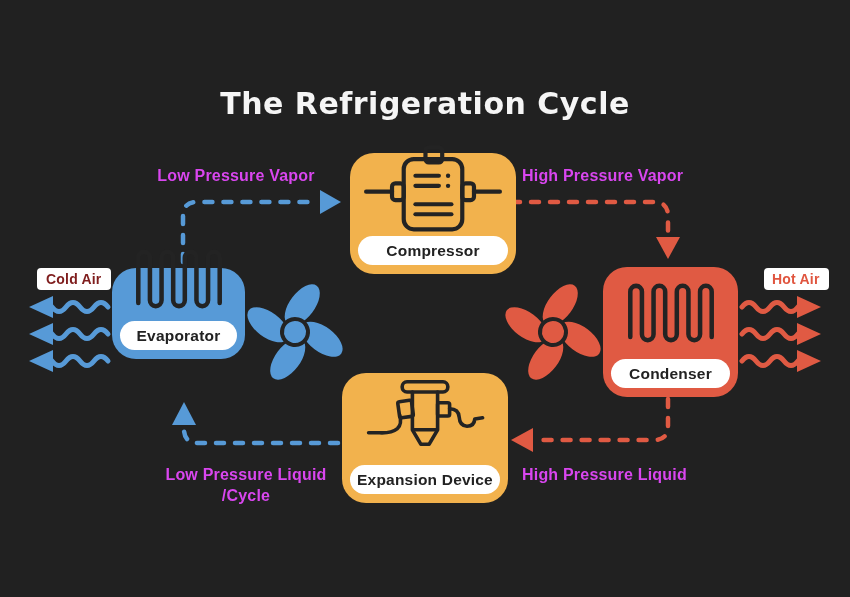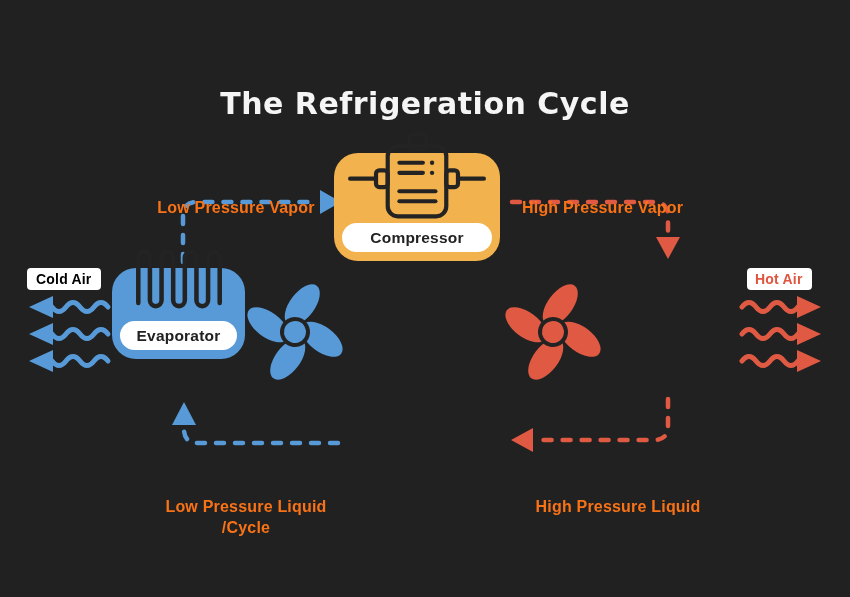--- a/index.html
+++ b/index.html
@@ -18,38 +18,38 @@
   }
   .station .icon-wrap{flex:1;display:flex;align-items:center;justify-content:center;width:100%;}
   .station .pill{
     background:#ffffff;border-radius:16px;color:#222;font-weight:700;
     text-align:center;width:calc(100% - 16px);margin:0 8px 9px 8px;
     height:29px;line-height:29px;font-size:15.5px;letter-spacing:.2px;
   }
   .orange{background:#F2B24D;}
   .red{background:#E05A43;}
   .blue{background:#579AD7;}
-  #compressor{left:334px;top:153px;width:166px;height:108px;}
+  #compressor{left:350px;top:153px;width:166px;height:121px;}
   #expansion{left:342px;top:373px;width:166px;height:130px;}
   #condenser{left:603px;top:267px;width:135px;height:130px;}
   #evaporator{left:112px;top:268px;width:133px;height:91px;}
   .flow-label{
-    position:absolute;color:#f97316;font-weight:700;font-size:16px;
-    letter-spacing:.2px;line-height:21px;margin-top:32px;
+    position:absolute;color:#d946ef;font-weight:700;font-size:16px;
+    letter-spacing:.2px;line-height:21px;
   }
   #lbl-lpv{left:140px;top:165px;width:192px;text-align:center;}
   #lbl-hpv{left:522px;top:165px;width:192px;text-align:left;}
-  #lbl-hpl{left:522px;top:464px;width:192px;text-align:center;}
+  #lbl-hpl{left:522px;top:464px;width:192px;text-align:left;}
   #lbl-lpl{left:146px;top:464px;width:200px;text-align:center;}
   .air-badge{
     position:absolute;background:#ffffff;border-radius:4px;
     font-weight:800;font-size:14px;padding:3px 9px;letter-spacing:.2px;
   }
-  #cold-badge{left:27px;top:268px;color:#000000;}
-  #hot-badge{left:747px;top:268px;color:#E0553F;padding-left:8px;}
+  #cold-badge{left:37px;top:268px;color:#7f1d1d;}
+  #hot-badge{left:764px;top:268px;color:#E0553F;padding-left:8px;}
   #wiring{position:absolute;left:0;top:0;}
 </style>
 </head>
 <body>
 
 <div id="canvas">
 
   <svg id="wiring" width="850" height="597" viewBox="0 0 850 597">
 
     <g stroke="#579AD7" stroke-width="4.5" fill="none" stroke-dasharray="8 11" stroke-linecap="round">
@@ -130,21 +130,45 @@
         <path d="M 64 50 H 92"></path>
         <circle cx="103" cy="38" r="2.6" fill="#232323" stroke="none"></circle>
         <circle cx="103" cy="50" r="2.6" fill="#232323" stroke="none"></circle>
         <path d="M 64 72 H 107"></path>
         <path d="M 64 84 H 107"></path>
       </svg>
     </div>
     <div class="pill">Compressor</div>
   </div>
 
+  <div id="expansion" class="station orange">
+    <div class="icon-wrap">
+      <svg width="152" height="84" viewBox="0 0 200 140" fill="none" stroke="#232323" stroke-width="6" stroke-linecap="round" stroke-linejoin="round">
+        <rect x="62" y="8" width="76" height="17" rx="8"></rect>
+        <path d="M 79 25 V 88 L 93 112 H 107 L 121 88 V 25"></path>
+        <path d="M 81 88 H 119"></path>
+        <rect x="56" y="40" width="23" height="27" rx="3" transform="rotate(-8 67 53)"></rect>
+        <path d="M 58 64 Q 62 78 54 86 Q 44 94 24 93 L 6 93"></path>
+        <rect x="121" y="43" width="20" height="22" rx="3"></rect>
+        <path d="M 141 53 Q 156 53 157 67 Q 158 82 170 82 Q 182 82 183 70 L 196 68"></path>
+      </svg>
+    </div>
+    <div class="pill">Expansion Device</div>
+  </div>
 
+  <div id="condenser" class="station red">
+    <div class="icon-wrap">
+      <svg width="100" height="84" viewBox="0 0 150 130" fill="none" stroke="#232323" stroke-width="7" stroke-linecap="round" stroke-linejoin="round">
+        <path d="M 12 102 L 12 32 A 9 9 0 0 1 30 32 L 30 98 A 9 9 0 0 0 48 98 L 48 32
+                 A 9 9 0 0 1 66 32 L 66 98 A 9 9 0 0 0 84 98 L 84 32 A 9 9 0 0 1 102 32
+                 L 102 98 A 9 9 0 0 0 120 98 L 120 32 A 9 9 0 0 1 138 32 L 138 102"></path>
+      </svg>
+    </div>
+    <div class="pill">Condenser</div>
+  </div>
 
   <div id="evaporator" class="station blue">
     <div class="icon-wrap">
       <svg width="100" height="84" viewBox="0 0 150 130" fill="none" stroke="#232323" stroke-width="7" stroke-linecap="round" stroke-linejoin="round">
         <path d="M 12 102 L 12 32 A 9 9 0 0 1 30 32 L 30 98 A 9 9 0 0 0 48 98 L 48 32
                  A 9 9 0 0 1 66 32 L 66 98 A 9 9 0 0 0 84 98 L 84 32 A 9 9 0 0 1 102 32
                  L 102 98 A 9 9 0 0 0 120 98 L 120 32 A 9 9 0 0 1 138 32 L 138 102"></path>
       </svg>
     </div>
     <div class="pill">Evaporator</div>

